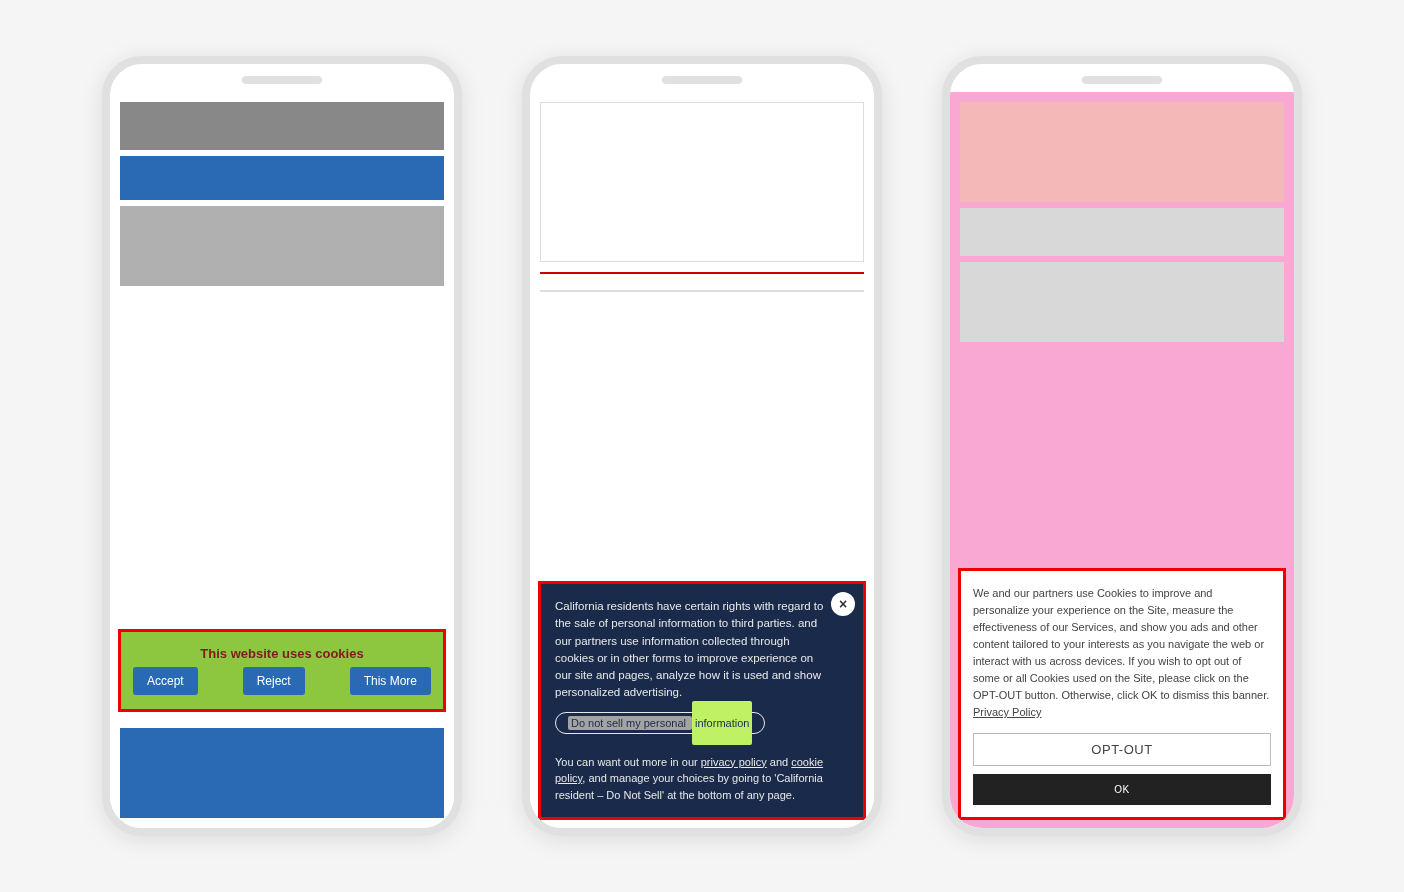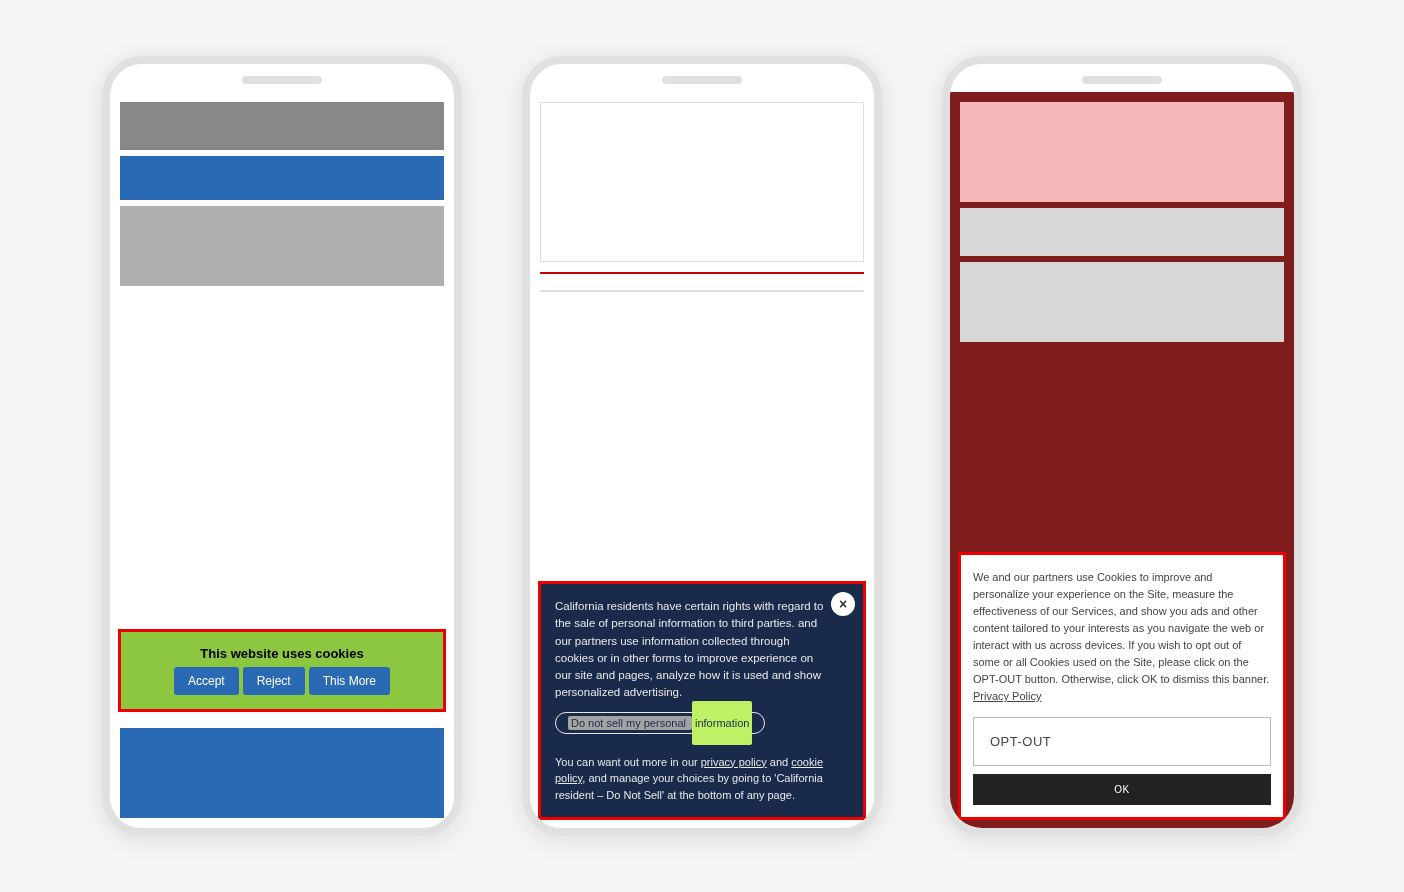--- a/index.html
+++ b/index.html
@@ -87,34 +87,34 @@
       background: #8dc63f;
       border: 3px solid #e00;
       margin: 0 8px 8px 8px;
       padding: 14px 12px 14px 12px;
       text-align: center;
     }
 
     .p1-cookie-title {
       font-weight: bold;
       font-size: 13px;
-      color: #000000;
+      color: #7f1d1d;
       margin-bottom: 6px;
     }
 
     .p1-cookie-text {
       font-size: 11px;
       color: #fff;
       line-height: 1.5;
       margin-bottom: 12px;
     }
 
     .p1-cookie-buttons {
       display: flex;
-      justify-content: center;
+      justify-content: space-between;
       gap: 4px;
     }
 
     .p1-btn {
       background: #2a6ab5;
       color: #fff;
       border: none;
       padding: 7px 14px;
       font-size: 12px;
       border-radius: 3px;
@@ -224,21 +224,21 @@
     .p2-links a {
       color: #e8e8e8;
       text-decoration: underline;
     }
 
     
     .phone3-content {
       flex: 1;
       display: flex;
       flex-direction: column;
-      background: #7f1d1d;
+      background: #f9a8d4;
     }
 
     .p3-pink-block {
       background: #f4b8b8;
       height: 100px;
       margin: 10px 10px 6px 10px;
     }
 
     .p3-gray-block {
       background: #d8d8d8;
@@ -274,24 +274,24 @@
       color: #444;
       text-decoration: underline;
     }
 
     .p3-opt-out-btn {
       width: 100%;
       border: 1px solid #bbb;
       background: #fff;
       color: #444;
       font-size: 13px;
-      padding: 16px;
+      padding: 8px;
       margin-bottom: 8px;
       cursor: pointer;
-      text-align: left;
+      text-align: center;
       letter-spacing: 0.5px;
     }
 
     .p3-ok-btn {
       width: 100%;
       border: none;
       background: #222;
       color: #fff;
       font-size: 10px;
       padding: 10px;

